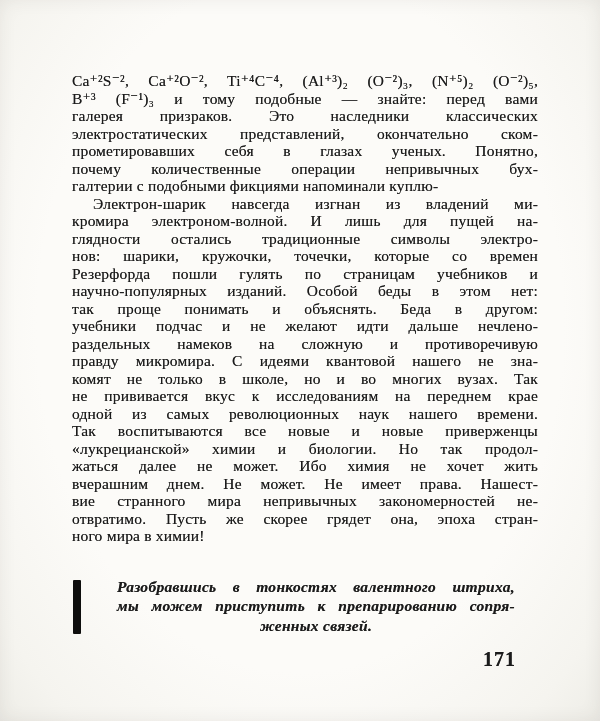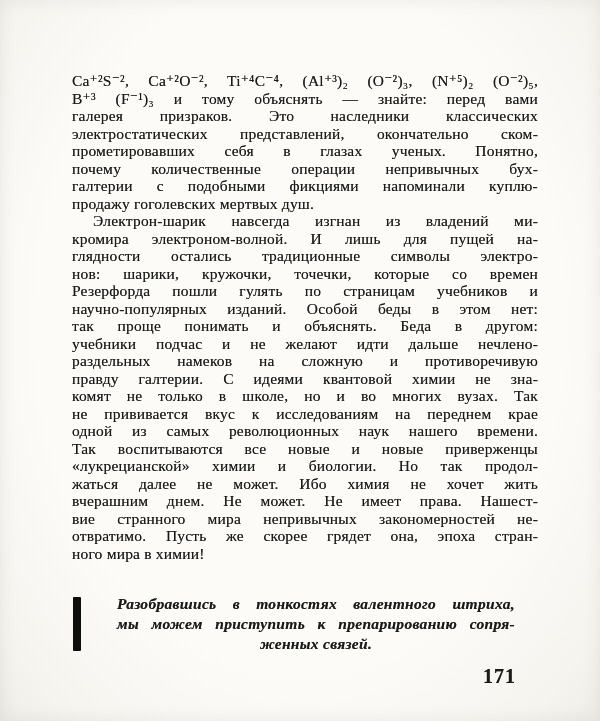--- a/index.html
+++ b/index.html
@@ -83,41 +83,40 @@
 </style>
 </head>
 <body>
 
 <div class="page">
   <div class="text-block">
 
     <div class="para">
 
     <div class="line">Ca⁺²S⁻², Ca⁺²O⁻², Ti⁺⁴C⁻⁴, (Al⁺³)₂ (O⁻²)₃, (N⁺⁵)₂ (O⁻²)₅,</div>
-        <div class="line">B⁺³ (F⁻¹)₃ и тому объяснять — знайте: перед вами</div>
+        <div class="line">B⁺³ (F⁻¹)₃ и тому подобные — знайте: перед вами</div>
         <div class="line">галерея призраков. Это наследники классических</div>
         <div class="line">электростатических представлений, окончательно ском-</div>
         <div class="line">прометировавших себя в глазах ученых. Понятно,</div>
         <div class="line">почему количественные операции непривычных бух-</div>
         <div class="line">галтерии с подобными фикциями напоминали куплю-</div>
-        <div class="line">продажу гоголевских мертвых душ.</div>
       </div>
 
     <div class="para para-indent">
 
     <div class="line">Электрон-шарик навсегда изгнан из владений ми-</div>
         <div class="line">кромира электроном-волной. И лишь для пущей на-</div>
         <div class="line">глядности остались традиционные символы электро-</div>
         <div class="line">нов: шарики, кружочки, точечки, которые со времен</div>
         <div class="line">Резерфорда пошли гулять по страницам учебников и</div>
         <div class="line">научно-популярных изданий. Особой беды в этом нет:</div>
         <div class="line">так проще понимать и объяснять. Беда в другом:</div>
         <div class="line">учебники подчас и не желают идти дальше нечлено-</div>
         <div class="line">раздельных намеков на сложную и противоречивую</div>
-        <div class="line">правду галтерии. С идеями квантовой химии не зна-</div>
+        <div class="line">правду микромира. С идеями квантовой нашего не зна-</div>
         <div class="line">комят не только в школе, но и во многих вузах. Так</div>
         <div class="line">не прививается вкус к исследованиям на переднем крае</div>
         <div class="line">одной из самых революционных наук нашего времени.</div>
         <div class="line">Так воспитываются все новые и новые приверженцы</div>
         <div class="line">«лукрецианской» химии и биологии. Но так продол-</div>
         <div class="line">жаться далее не может. Ибо химия не хочет жить</div>
         <div class="line">вчерашним днем. Не может. Не имеет права. Нашест-</div>
         <div class="line">вие странного мира непривычных закономерностей не-</div>
         <div class="line">отвратимо. Пусть же скорее грядет она, эпоха стран-</div>
         <div class="line">ного мира в химии!</div>

